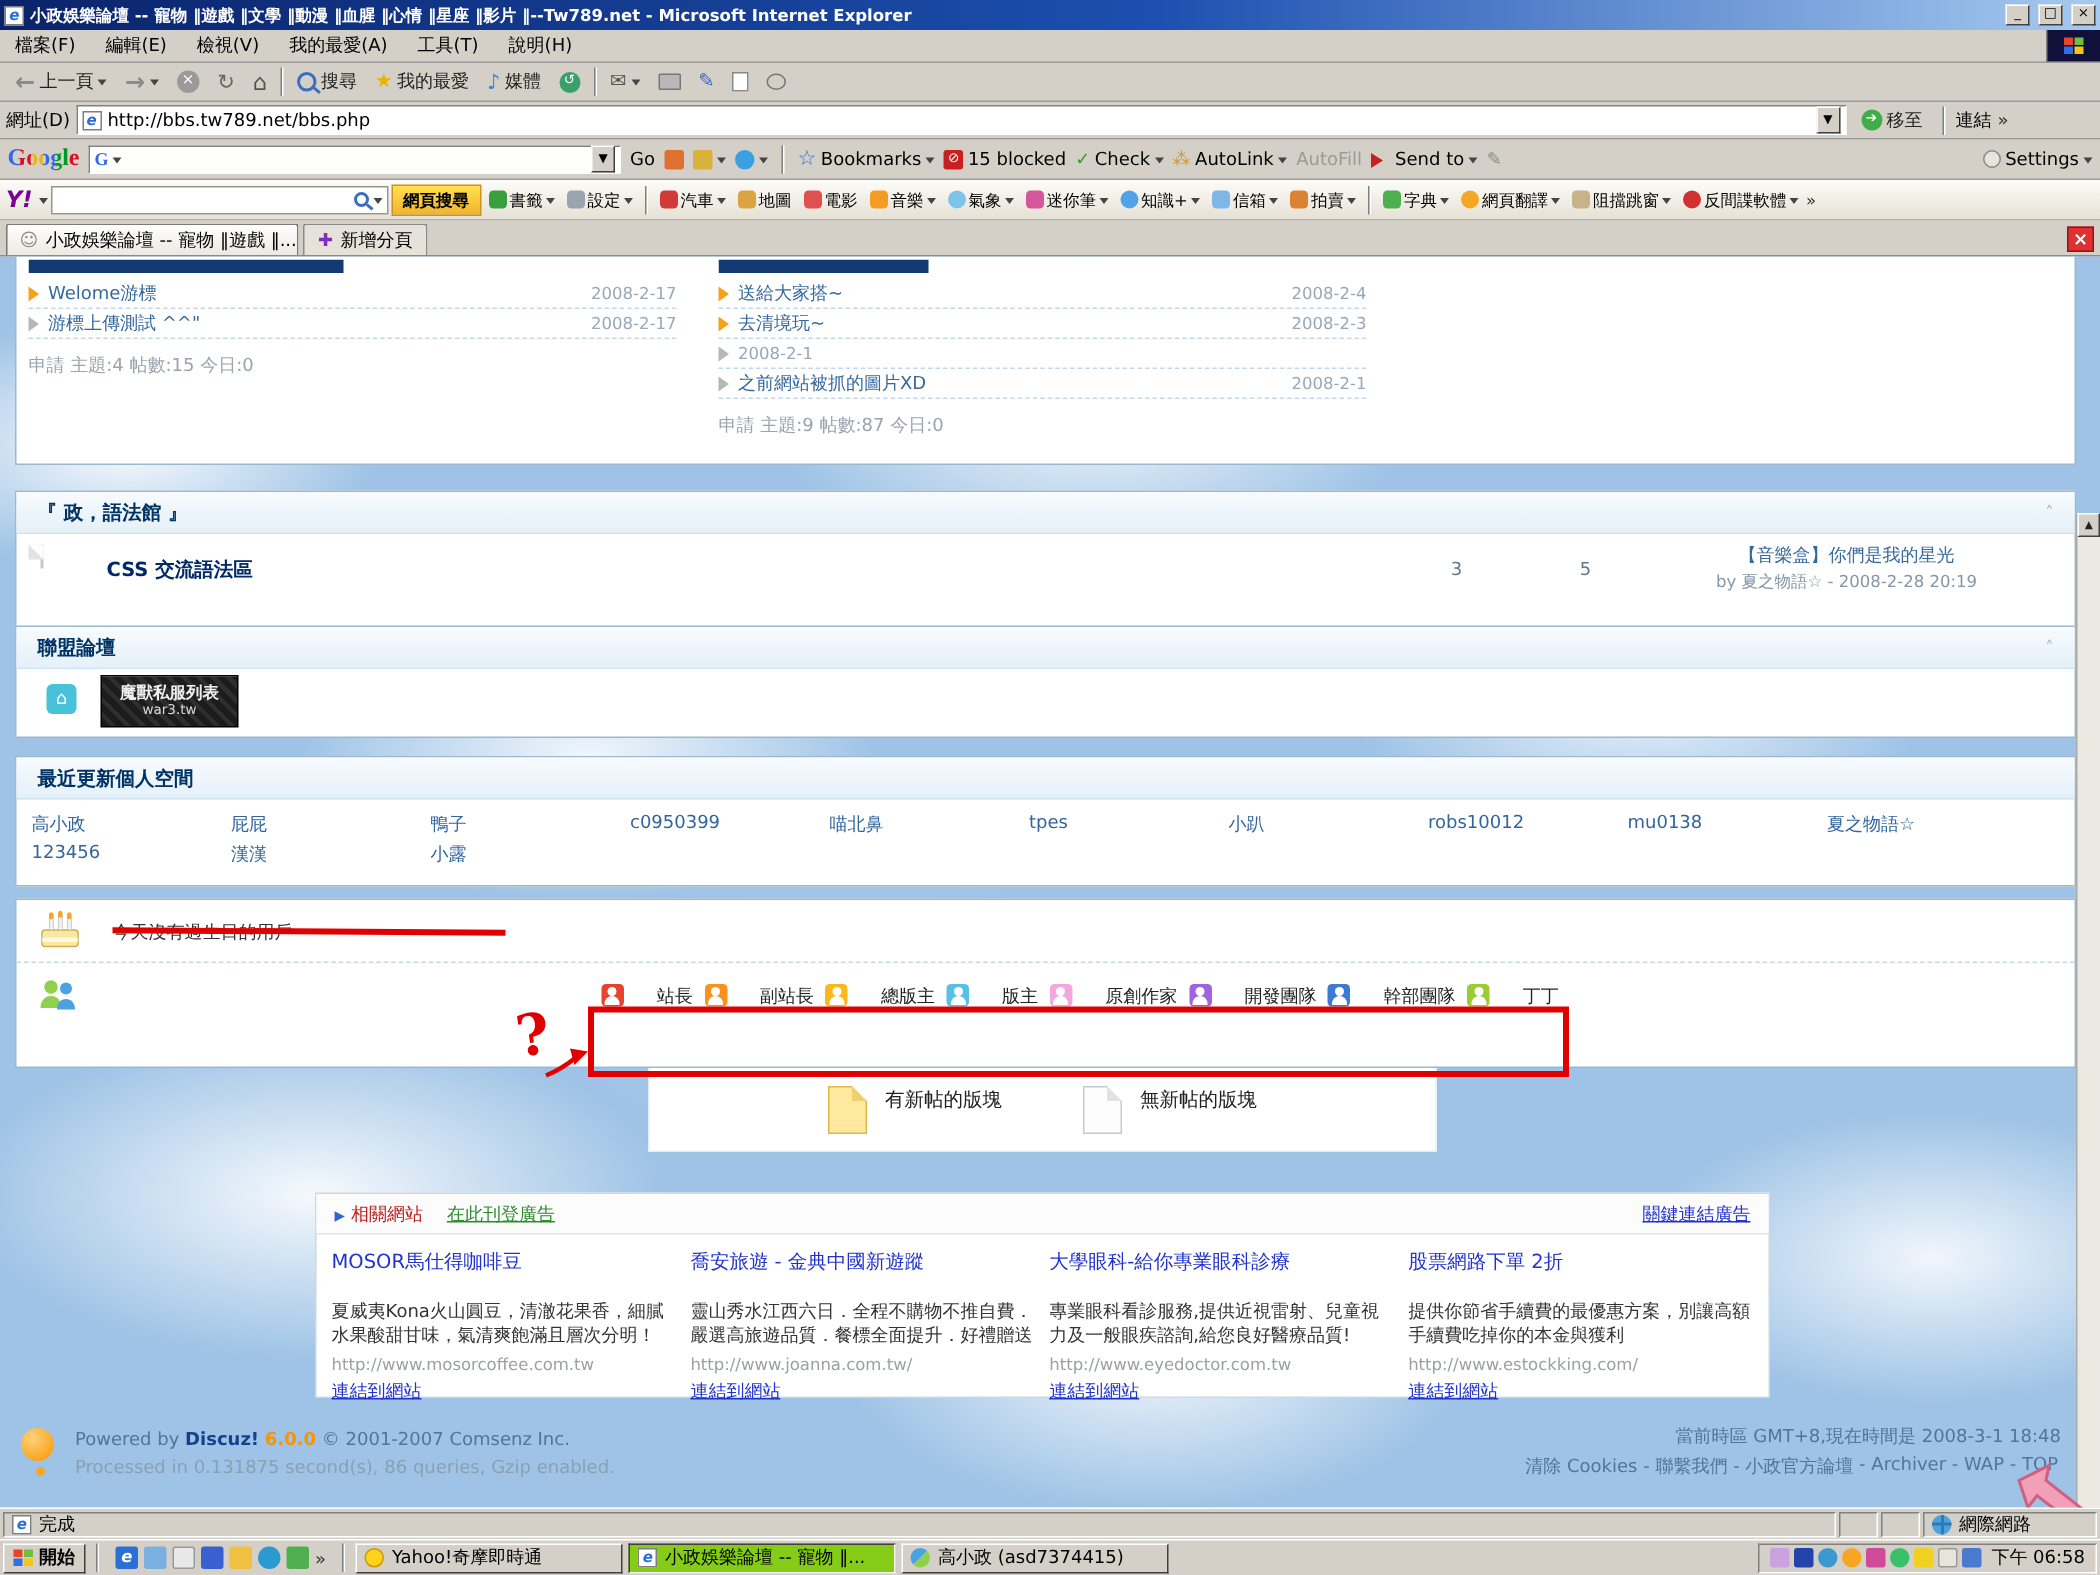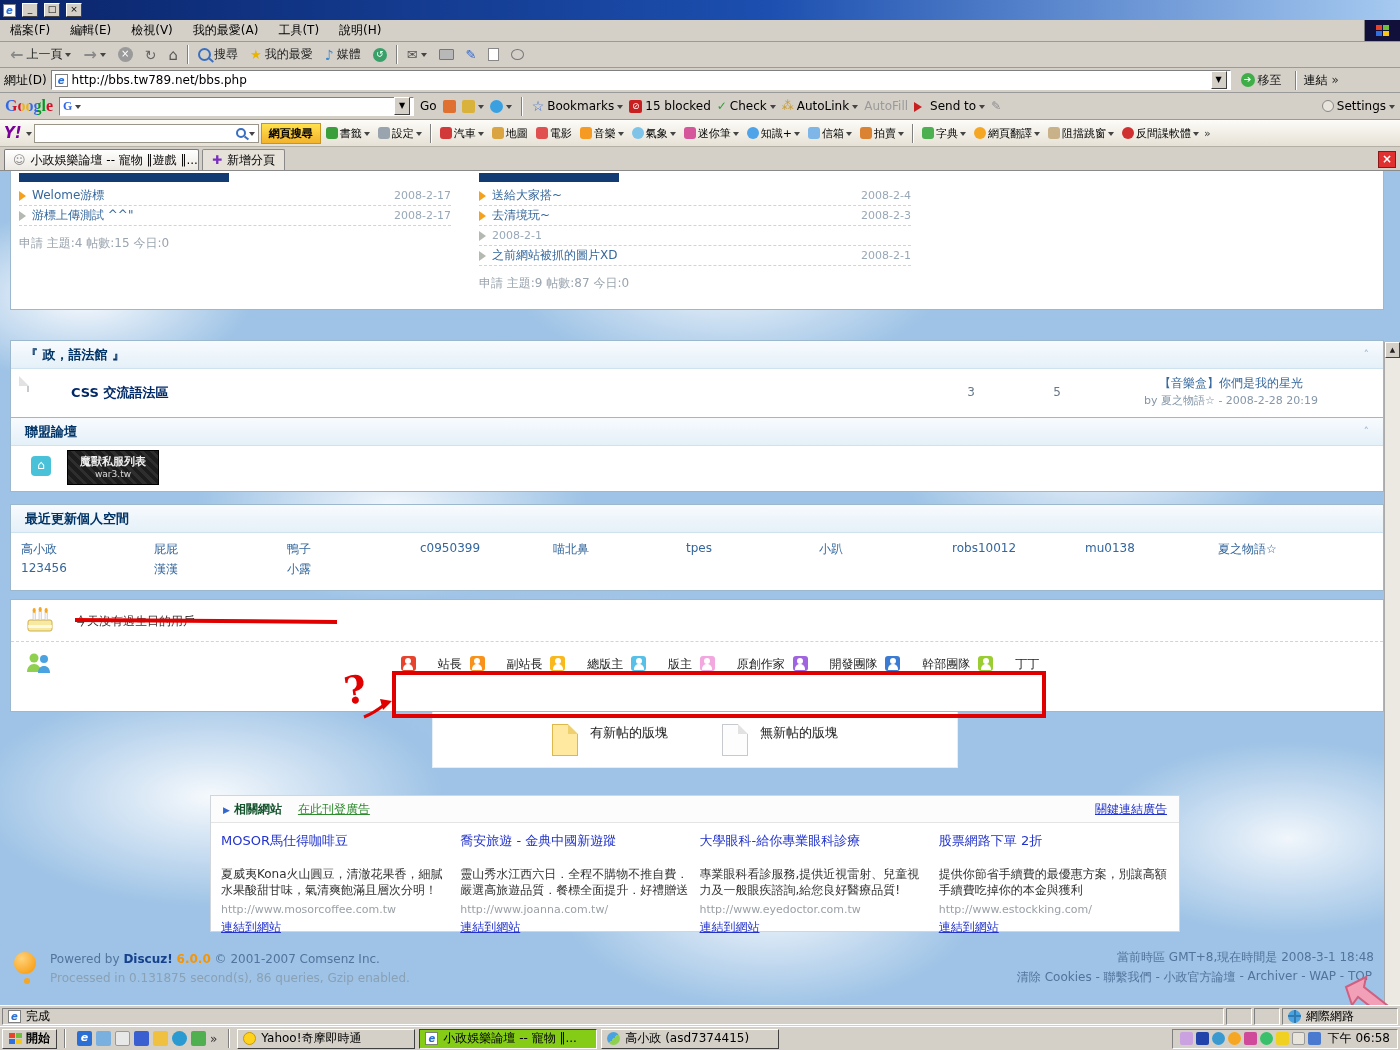--- a/index.html
+++ b/index.html
@@ -115,21 +115,21 @@
 .col-l{left:8px}.col-r{left:468px}
 .frag{height:11px;overflow:hidden;margin-bottom:2px}
 .fragbar{height:9px;background:#123a73}
 .trow{display:flex;align-items:center;height:20px;border-bottom:1px dashed #c2d8e8;gap:6px}
 .tarrow{width:0;height:0;border-top:5px solid transparent;border-bottom:5px solid transparent;border-left:7px solid #f5a11c;flex:0 0 auto}
 .tarrow.dim{border-left-color:#b4bab1}
 .tlink{color:#36689c;flex:1;white-space:nowrap;overflow:hidden}
 .tdate{color:#98a8b8;font-size:11px}
 .tstats{color:#9aa4ae;padding-top:9px}
 
-#p-cat{top:169px;height:98px}
+#p-cat{top:156px;height:98px}
 .catrow{position:relative;height:48px}
 .ficon{position:absolute;left:16px;top:8px}
 .pgicon{width:26px;height:32px;background:#fdfdfd;border:1px solid #c6cace;position:relative}
 .pgicon::before{content:"";position:absolute;right:-1px;top:-1px;border-style:solid;border-width:0 10px 10px 0;border-color:#fff #fff #e2e2e2 transparent}
 .pgicon.yellow{background:#ffe9a0;border-color:#ddb84a}
 .pgicon.yellow::before{border-color:#fff #fff #f0cf6e transparent}
 .fname{position:absolute;left:60px;top:15px;color:#002966;font-weight:bold;font-size:13px}
 .fnum{position:absolute;top:16px;width:44px;text-align:center;color:#667788}
 .fn1{left:938px}.fn2{left:1024px}
 .flast{position:absolute;left:1080px;right:12px;top:5px;text-align:center;line-height:18px}
@@ -168,21 +168,21 @@
 
 .red-underline{position:absolute;left:75px;top:448px;width:262px;height:4px;background:#e10000;transform:rotate(.4deg);z-index:60}
 .red-box{position:absolute;left:392px;top:500px;width:654px;height:47px;border:4px solid #e10000;z-index:60}
 .red-q{position:absolute;left:344px;top:496px;font-size:38px;font-weight:bold;color:#e10000;font-family:"DejaVu Serif",serif;transform:rotate(-8deg);z-index:60}
 .red-arrow{position:absolute;left:360px;top:524px;z-index:60}
 .pink-arrow{position:absolute;left:1340px;top:804px;z-index:60}
 
 
 #p-ads{position:absolute;left:210px;top:624px;width:970px;height:137px;background:#fff;border:1px solid #d0d6dc}
 .ads-head{height:27px;border-bottom:1px solid #e4e4e4;display:flex;align-items:center;gap:16px;padding:0 12px;background:#fcfcfc}
-.ah-rel{color:#14532d;font-weight:bold}
+.ah-rel{color:#b91c1c;font-weight:normal}
 .ah-rel::before{content:"▶";color:#3366cc;font-size:9px;margin-right:4px}
 .ah-post{color:#2e8b2e;text-decoration:underline}
 .ah-key{margin-left:auto;color:#2233cc;text-decoration:underline}
 .ads-body{display:flex;padding:9px 10px 0;gap:9px}
 .ad{width:232px}
 .ad-t{color:#2233cc;font-size:13px;margin-bottom:16px;white-space:nowrap;overflow:hidden}
 .ad-d{color:#333;font-size:12px;line-height:16px;height:33px;overflow:hidden}
 .ad-u{color:#9aa0a6;font-size:11px;margin:4px 0 3px;white-space:nowrap;overflow:hidden}
 .ad-l{color:#2233cc;text-decoration:underline;font-size:12px}
 
@@ -230,20 +230,21 @@
 .tray{margin-left:auto;height:20px;border:1px solid;border-color:#808080 #fff #fff #808080;display:flex;align-items:center;gap:3px;padding:0 7px}
 .tri{width:13px;height:13px;border-radius:2px}
 .t1{background:#caa2e0}.t2{background:#2244aa}.t3{background:#3a9ad0;border-radius:50%}.t4{background:#f5a623;border-radius:50%}.t5{background:#d04a9a}.t6{background:#3abf6a;border-radius:50%}.t7{background:#f0d020}.t8{background:#e8e4da;border:1px solid #999}.t9{background:#4a7ad0}
 .ttime{margin-left:4px}
 </style>
 </head>
 <body>
 
 <div class="bar" id="titlebar">
   <span class="ie-doc"></span>
+  <span class="t">小政娛樂論壇 -- 寵物 ‖遊戲 ‖文學 ‖動漫 ‖血腥 ‖心情 ‖星座 ‖影片 ‖--Tw789.net - Microsoft Internet Explorer</span>
   <span class="winbtn wb-min"></span>
   <span class="winbtn wb-max"></span>
   <span class="winbtn wb-cls"></span>
 </div>
 
 <div class="bar" id="menubar">
   <span class="mi">檔案(F)</span>
   <span class="mi">編輯(E)</span>
   <span class="mi">檢視(V)</span>
   <span class="mi">我的最愛(A)</span>

